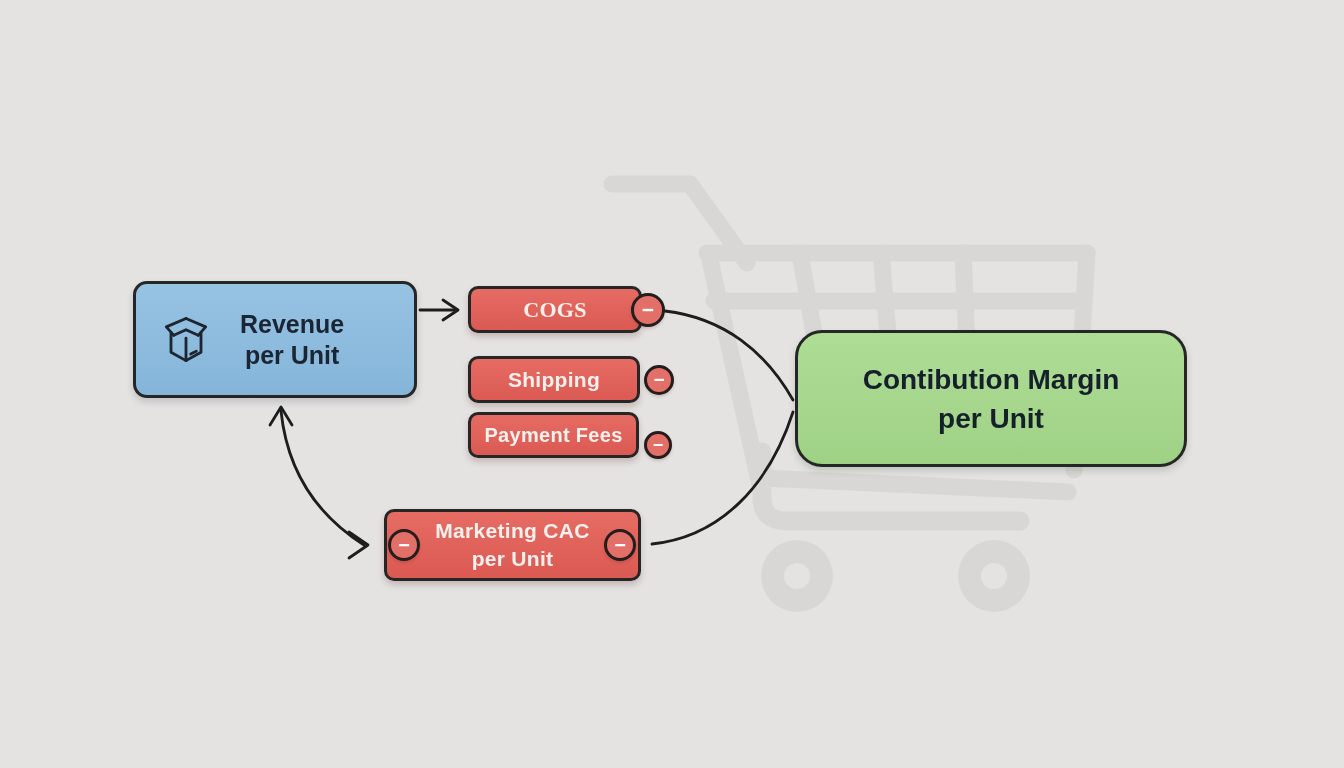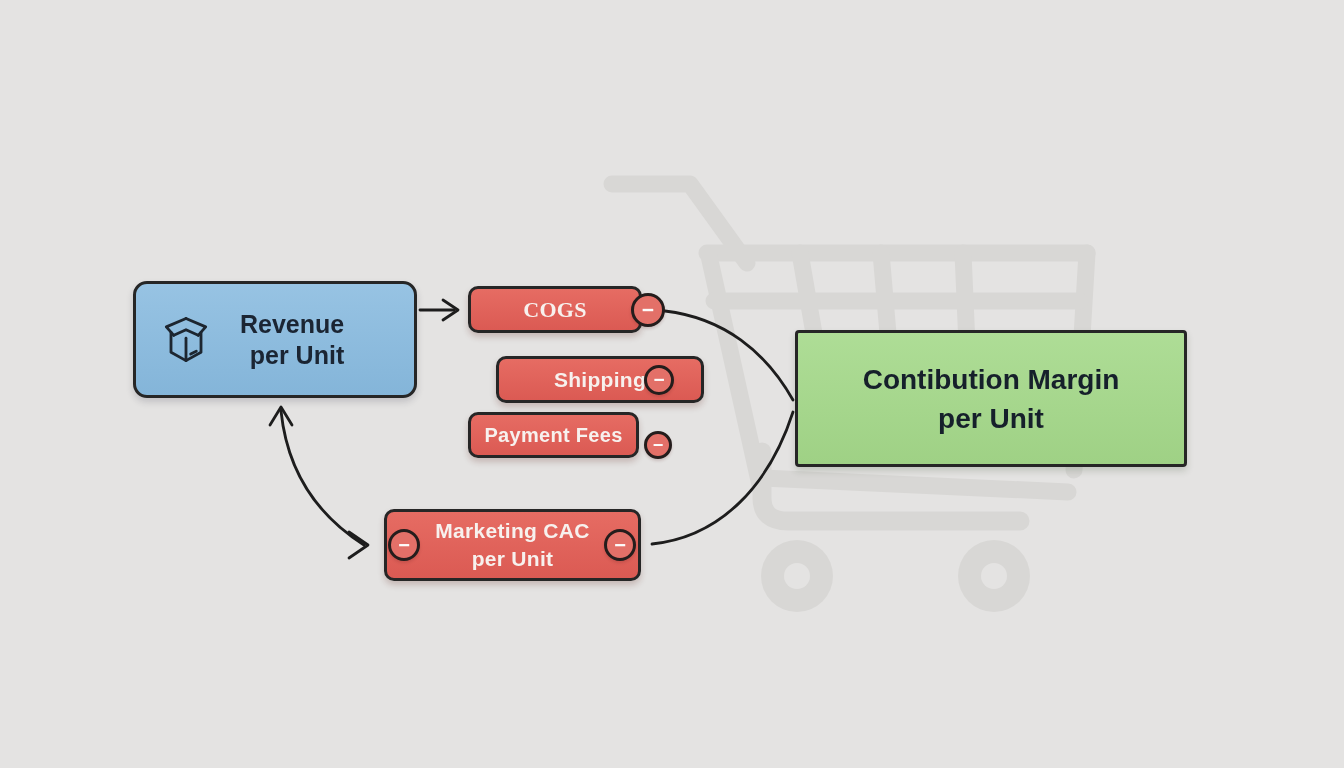--- a/index.html
+++ b/index.html
@@ -21,26 +21,26 @@
     box-shadow:0 4px 7px rgba(40,40,60,.18);
     justify-content:flex-start;padding-left:20px;gap:24px;
   }
   .node-red{
     background:linear-gradient(180deg,#e66c63,#db5a53);
     border-radius:10px;color:#f7f1ee;
     box-shadow:0 4px 6px rgba(90,30,25,.22);
   }
   .node-green{
     background:linear-gradient(180deg,#aedd96,#9fd185);
-    border-radius:4px;color:#16202b;
+    border-radius:27px;color:#16202b;
     box-shadow:0 4px 7px rgba(40,60,30,.18);
     text-align:center;
   }
   .lines{display:flex;flex-direction:column;}
-  .blue-label{font-weight:700;font-size:25px;line-height:31px;text-align:right;}
+  .blue-label{font-weight:700;font-size:25px;line-height:31px;text-align:center;}
   .green-label{font-weight:700;font-size:28px;line-height:39px;}
   .red-label{font-weight:700;letter-spacing:.3px;}
   .badge{
     position:absolute;box-sizing:border-box;border-radius:50%;
     border:3px solid #241d1c;background:#e37068;color:#fdfcfb;
     display:flex;align-items:center;justify-content:center;
     font-weight:700;box-shadow:0 2px 3px rgba(90,30,25,.18);
   }
 </style>
 </head>
@@ -100,21 +100,21 @@
     </div>
   </div>
 
   <div class="node node-red" style="left:468px;top:286px;width:174px;height:47px;">
     <span class="red-label" style="font-size:22px;font-family:Liberation Serif, serif;">COGS</span>
   </div>
   <div class="badge" style="left:631px;top:293px;width:34px;height:34px;font-size:21px;">
     <span>−</span>
   </div>
 
-  <div class="node node-red" style="left:468px;top:356px;width:208px;height:47px;margin-left:28px;">
+  <div class="node node-red" style="left:468px;top:356px;width:172px;height:47px;">
     <span class="red-label" style="font-size:21px;">Shipping</span>
   </div>
   <div class="badge" style="left:644px;top:365px;width:30px;height:30px;font-size:19px;">
     <span>−</span>
   </div>
 
   <div class="node node-red" style="left:468px;top:412px;width:171px;height:46px;">
     <span class="red-label" style="font-size:20px;">Payment Fees</span>
   </div>
   <div class="badge" style="left:644px;top:431px;width:28px;height:28px;font-size:18px;">

